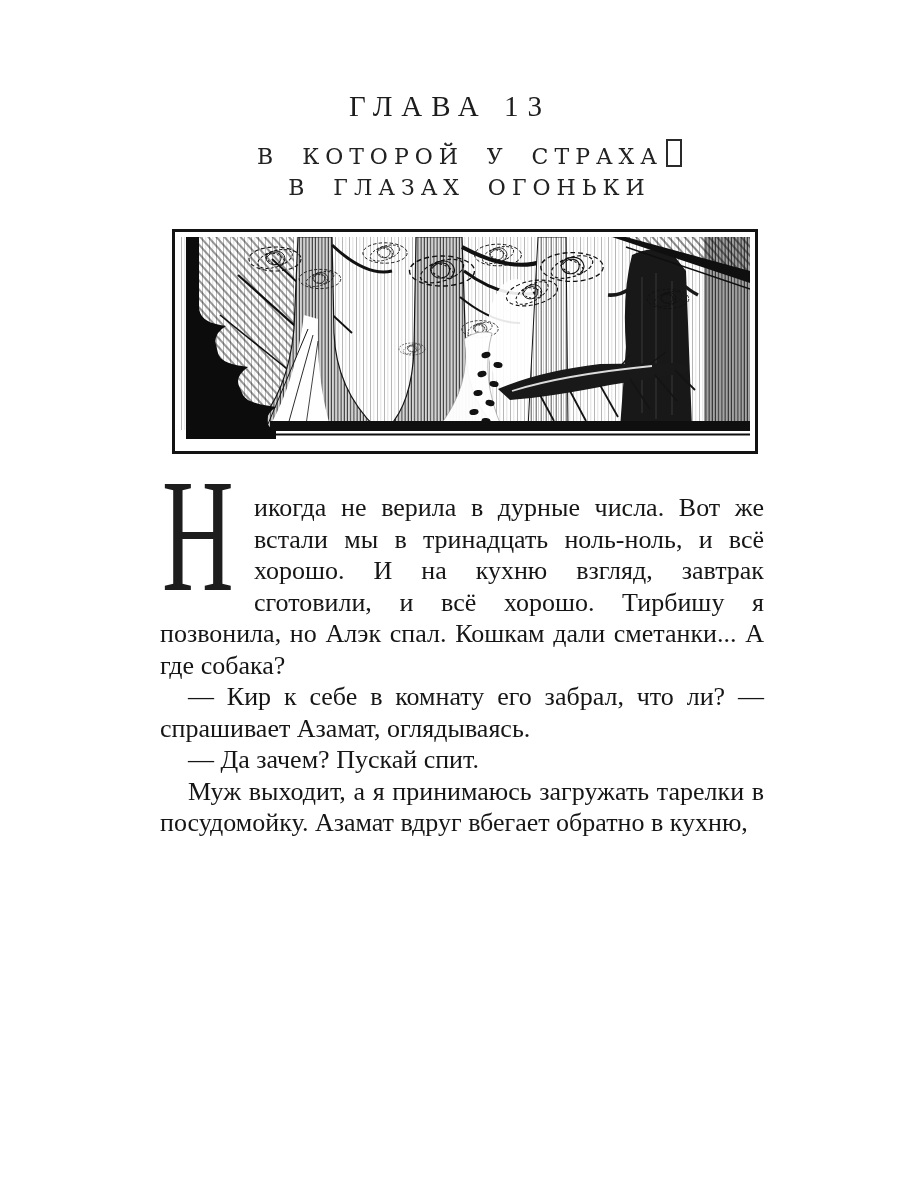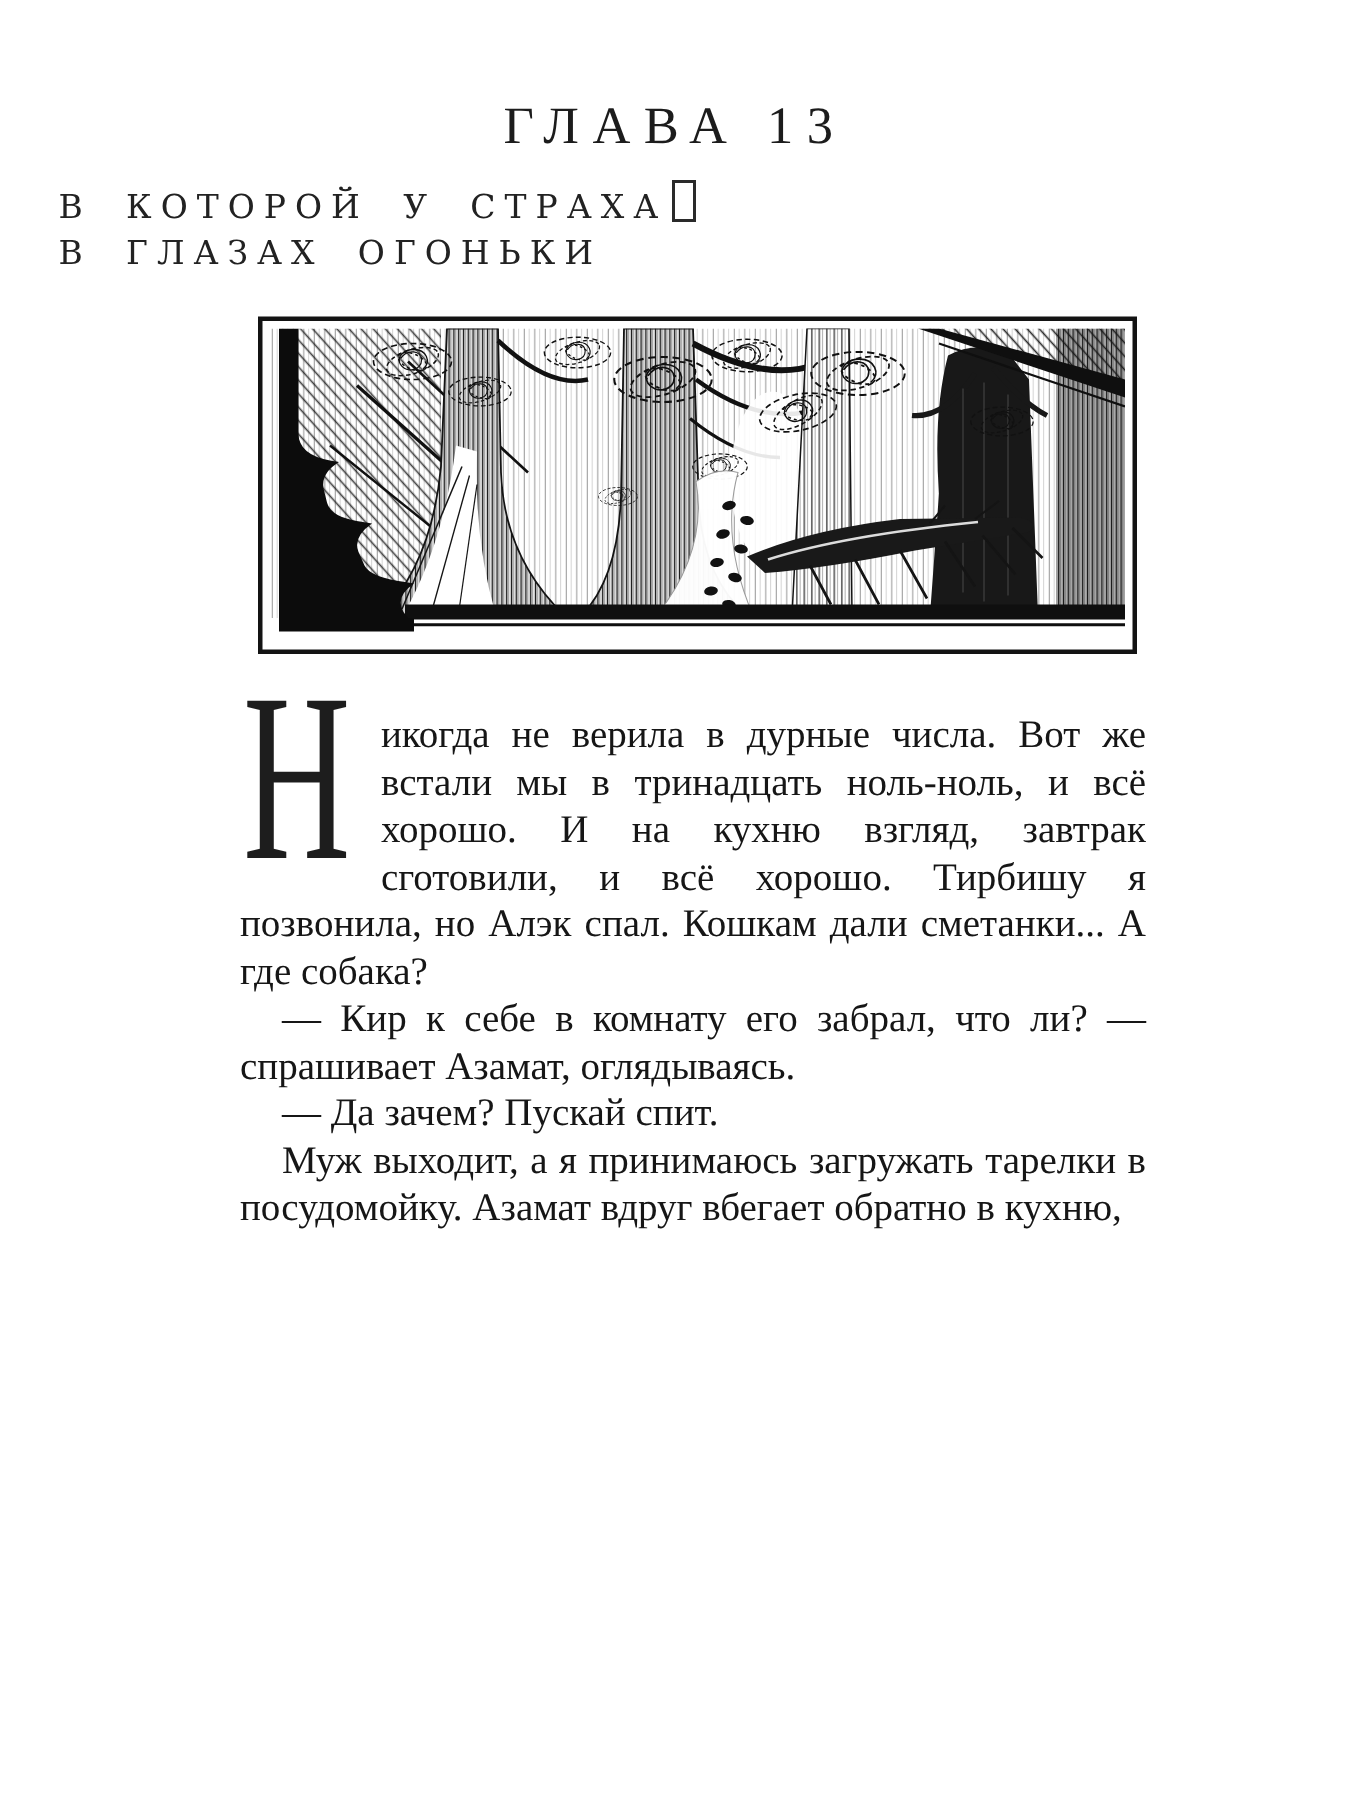--- a/index.html
+++ b/index.html
@@ -1,26 +1,26 @@
 <!DOCTYPE html>
 <html lang="ru"><head>
 <meta charset="utf-8">
 <style>
   html,body{margin:0;padding:0;background:#ffffff;}
   .page{
     position:relative;width:900px;height:1200px;margin:0 auto;background:#ffffff;
     font-family:"Liberation Serif", serif;color:#1c1c1c;overflow:hidden;
   }
   .chapter-title{
-    margin:0;padding-top:64px;text-align:center;
-    font-size:35px;font-weight:normal;letter-spacing:9px;
+    margin:0;padding-top:90px;text-align:center;
+    font-size:29px;font-weight:normal;letter-spacing:9px;
     color:#1c1c1c;
   }
   .chapter-subtitle{
-    margin-top:16px;text-align:left;line-height:31px;
+    margin-top:16px;text-align:center;line-height:31px;
     font-size:22px;letter-spacing:6px;word-spacing:0.45em;
     font-family:"DejaVu Serif", serif;color:#222;padding-left:39px;
   }
   .glyph-box{
     display:inline-block;width:12px;height:24px;border:2px solid #2a2a2a;
     vertical-align:-3px;margin-left:3px;
   }
   .illustration{
     margin:26px 0 0 172px;width:570px;height:209px;
     border:3px solid #131313;padding:5px;background:#fff;

